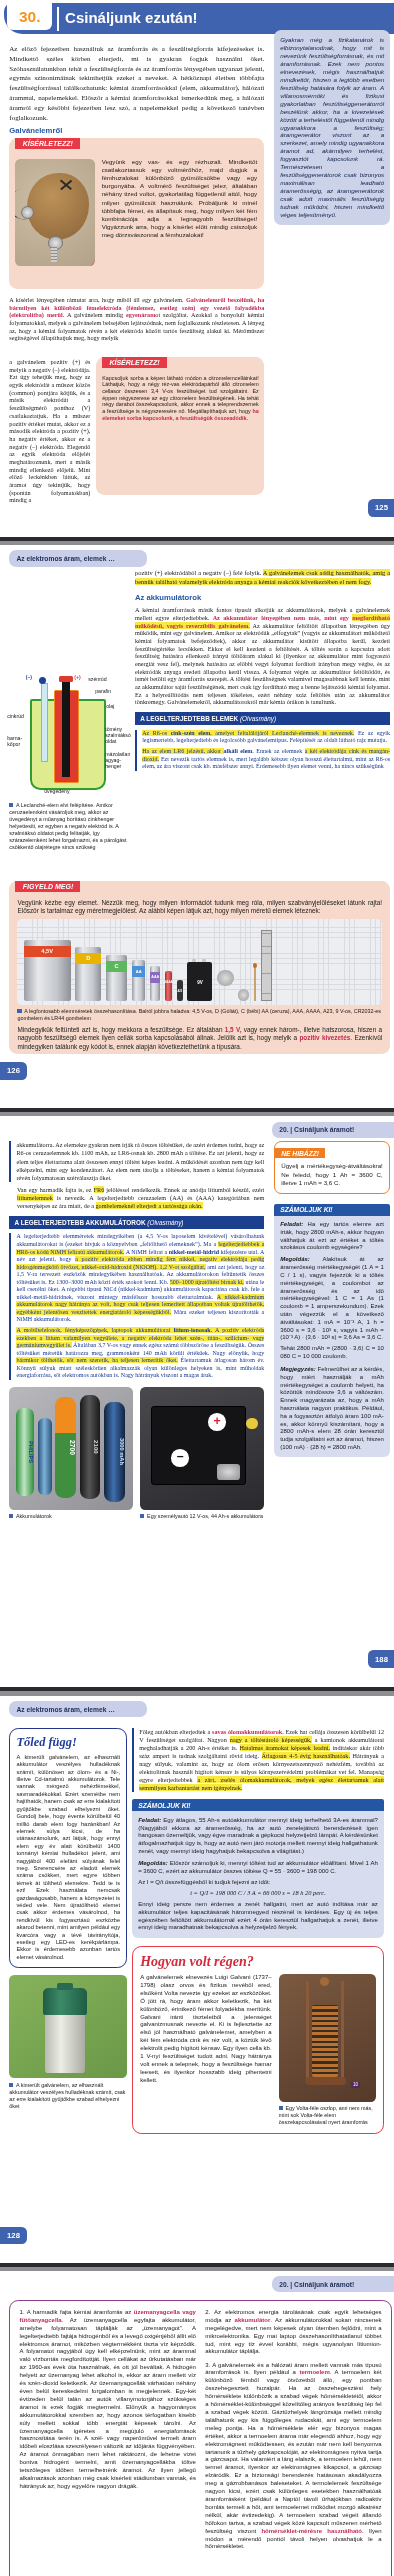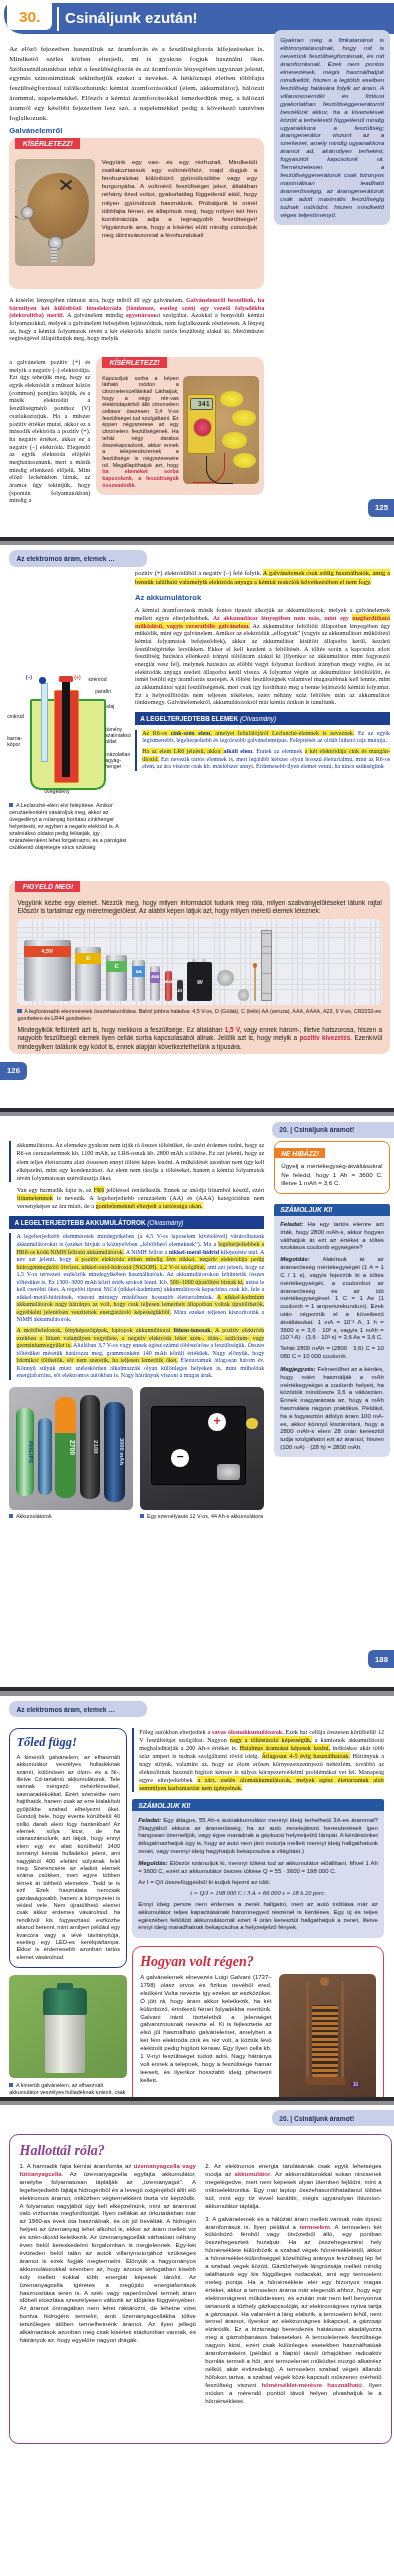--- a/index.html
+++ b/index.html
@@ -67,32 +67,20 @@
       <p style="font-size:6.2px;line-height:1.32">Vegyünk egy vas- és egy rézhuzalt. Mindkettőt csatlakoztassuk egy voltmérőhöz, majd dugjuk a fémhuzalokat különböző gyümölcsökbe vagy egy burgonyába. A voltmérő feszültséget jelez, általában néhány tized voltot, gyakorlatilag függetlenül attól, hogy milyen gyümölcsöt használunk. Próbáljunk ki minél többfajta fémet, és állapítsuk meg, hogy milyen két fém kombinációja adja a legnagyobb feszültséget! Vigyázzunk arra, hogy a kísérlet előtt mindig csiszoljuk meg dörzsvászonnal a fémhuzalokat!</p>
     </div>
   </div>
   <p class="abs serif" style="top:296px;left:9.3px;width:255px;font-size:6.2px;line-height:1.24">
     <span>A kísérlet lényegében rámutat arra, hogy miből áll egy galvánelem. </span><span class="rb">Galvánelemről beszélünk, ha bármilyen két különböző fémelektróda (fémlemez, esetleg szén) egy vezető folyadékba (elektrolitba) merül.</span><span> A galvánelem mindig </span><span class="rb">egyenáram</span><span>ot szolgáltat. Azokkal a bonyolult kémiai folyamatokkal, melyek a galvánelem belsejében lejátszódnak, nem foglalkozunk részletesen. A lényeg az, hogy a kémiai folyamatok révén a két elektróda között tartós feszültség alakul ki. Mérőműszer segítségével állapíthatjuk meg, hogy melyik</span>
   </p>
   <p class="abs serif" style="top:358px;left:9.3px;width:81px;font-size:6.2px;line-height:1.24">a galvánelem pozitív (+) és melyik a negatív (–) elektródája. Ezt úgy tehetjük meg, hogy az egyik elektródát a műszer közös (common) pontjára kötjük, és a másik elektródát a feszültségmérő ponthoz (V) csatlakoztatjuk. Ha a műszer pozitív értéket mutat, akkor ez a második elektróda a pozitív (+), ha negatív értéket, akkor ez a negatív (–) elektróda. Elegendő az egyik elektróda előjelét meghatároznunk, mert a másik mindig ellenkező előjelű. Mint előző leckénkben láttuk, az áramot úgy tekintjük, hogy (spontán folyamatokban) mindig a</p>
   <div class="abs pinkbox" style="top:357px;left:96px;width:168px;height:138px">
     <div class="explabel">KÍSÉRLETEZZ!</div>
     <div style="padding:17.5px 5.2px 4.1px 6.2px;overflow:hidden">
-      <div class="photo" style="float:right;width:76px;height:108px;margin:1px 0 2.1px 4.1px;background:radial-gradient(circle at 50% 40%,#c7a26b,#a57f4e)">
-        <div class="abs" style="top:18.5px;left:4.1px;width:27px;height:58px;background:#e8c93c;border-radius:3.1px;border:0.5px solid #a8871c">
-          <div class="lcd" style="margin:3.1px 2.1px 2.1px">341</div>
-          <div class="abs" style="top:23px;left:5.2px;width:16.5px;height:16.5px;border-radius:50%;background:radial-gradient(#e2506a,#b81d44);border:1.5px solid #caa22c"></div>
-        </div>
-        <div class="abs" style="top:15.5px;left:37px;width:23px;height:15.5px;border-radius:50%;background:radial-gradient(#f6e94a,#d9c31f)"></div>
-        <div class="abs" style="top:34px;left:49px;width:24px;height:16.5px;border-radius:50%;background:radial-gradient(#f6e94a,#d9c31f)"></div>
-        <div class="abs" style="top:56px;left:39px;width:25px;height:17.5px;border-radius:50%;background:radial-gradient(#f6e94a,#d9c31f)"></div>
-        <div class="abs" style="top:77px;left:50px;width:23px;height:15.5px;border-radius:50%;background:radial-gradient(#f6e94a,#d9c31f)"></div>
-        <div class="abs" style="top:77px;left:10.3px;width:31px;height:29px;border-right:1.5px solid #c22;border-bottom:1.5px solid #c22;border-radius:0 0 15.5px 0"></div>
-        <div class="abs" style="top:80px;left:23px;width:26px;height:27px;border-left:1.5px solid #222;border-bottom:1.5px solid #222;border-radius:0 0 0 15.5px"></div>
-      </div>
       <p style="font-size:5.4px;line-height:1.24">
         <span>Kapcsoljuk sorba a képen látható módon a citromelemcelláinkat! Láthatjuk, hogy a négy réz-vas elektródapárból álló citromelem cellasor összesen 3,4 V-os feszültséget tud szolgáltatni. Ez éppen négyszerese az egy citromelem feszültségének. Ha tehát négy darabot összekapcsolunk, akkor ennek a teleprendszernek a feszültsége is négyszeresére nő. Megállapíthatjuk azt, hogy </span><span class="rb">ha elemeket sorba kapcsolunk, a feszültségük összeadódik.</span>
       </p>
     </div>
   </div>
   <div class="pgnum" style="top:499px;left:368px;border-radius:5.2px 0 0 5.2px">
       <span>125</span>
     </div>
 </section>
 <div class="pagediv"></div>
@@ -245,21 +233,21 @@
         <p style="margin-top:5.2px"><em class="bb">Megjegyzés:</em> <span>Felmerülhet az a kérdés, hogy miért használják a mAh mértékegységet a coulomb helyett, ha közöttük mindössze 3,6 a váltószám. Ennek magyarázata az, hogy a mAh használata nagyon praktikus. Például, ha a fogyasztón átfolyó áram 100 mA-es, akkor könnyű kiszámítani, hogy a 2800 mAh-s elem 28 órán keresztül tudja szolgáltatni ezt az áramot, hiszen (100 mA) · (28 h) = 2800 mAh.</span></p>
       </div>
     </div>
   </div>
   <div class="pgnum" style="top:534px;left:368px;border-radius:5.2px 0 0 5.2px">
       <span>188</span>
     </div>
 </section>
 <div class="pagediv"></div>
 
-<section class="page" style="height:401px">
+<section class="page" style="height:567px">
   <div class="tab" style="top:5.2px;left:9.3px;width:123px">
       <span>Az elektromos áram, elemek …</span>
     </div>
   <div class="abs" style="top:32px;left:9.3px;width:118px">
     <div class="navybox">
       <div class="script" style="color:#1f3d99;font-size:12.4px">Tőled függ!</div>
       <p style="font-size:5.7px;line-height:1.3">A kimerült galvánelem, az elhasznált akkumulátor veszélyes hulladéknak számít, különösen az ólom- és a Ni-, illetve Cd-tartalmú akkumulátorok. Tele vannak mérgező nehézfémekkel, savmaradékokkal. Ezért szemétbe nem hajíthatók, hanem csak az erre kialakított gyűjtőkbe szabad elhelyezni őket. Gondolj bele, hogy évente körülbelül 40 millió darab elem fogy hazánkban! Az elemek súlya kicsi, de ha utánaszámolunk, azt látjuk, hogy ennyi elem egy év alatt körülbelül 1400 tonnányi kémiai hulladékot jelent, ami nagyjából 400 elefánt súlyának felel meg. Szerencsére az eladott elemek száma csökken, mert egyre többen térnek át tölthető elemekre. Tedd te is ezt! Ezek használata nemcsak gazdaságosabb, hanem a környezetet is véded vele. Nem újratölthető elemet csak akkor érdemes vásárolnod, ha rendkívül kis fogyasztású eszközbe akarod betenni, mint amilyen például egy kvarcóra vagy a tévé távirányítója, esetleg egy LED-es kerékpárlámpa. Ekkor is érdemesebb azonban tartós elemet vásárolnod.</p>
     </div>
     <div class="photo" style="margin-top:6.2px;height:103px;background:linear-gradient(145deg,#86b25a,#6a9847)">
       <div class="abs" style="top:36px;left:36px;width:40px;height:62px;background:linear-gradient(90deg,#b9bab2,#eceee6 40%,#a9aaa2);border-radius:3.1px"></div>
@@ -304,21 +292,20 @@
       <span>128</span>
     </div>
 </section>
 <div class="pagediv"></div>
 
 <section class="page" style="height:567px">
   <div class="tab" style="top:5.2px;left:272px;width:118px">
       <span>20. | Csináljunk áramot!</span>
     </div>
   <div class="purplebox" style="top:29px;left:9.3px;width:362px;height:292px;overflow:hidden">
-    <div class="script" style="color:#8e4090">Hallottál róla?</div>
     <div style="display:flex;gap:9.3px">
       <div style="flex:1">
         <p style="font-size:6px;line-height:1.32">
           <span>1. A harmadik fajta kémiai áramforrás az </span><span class="rb">üzemanyagcella vagy fűtőanyagcella</span><span>. Az üzemanyagcella egyfajta akkumulátor, amelybe folyamatosan táplálják az „üzemanyagot”. A legelterjedtebb fajtája hidrogénből és a levegő oxigénjéből állít elő elektromos áramot, miközben végtermékként tiszta víz képződik. A folyamatot nagyjából úgy kell elképzelnünk, mint az árammal való vízbontás megfordítottját. Ilyen cellákat az űrkutatásban már az 1960-as évek óta használnak, és ott jól beváltak. A hidrogén helyett az üzemanyag lehet alkohol is, ekkor az áram mellett víz és szén-dioxid keletkezik. Az üzemanyagcellák várhatóan néhány éven belül kereskedelmi forgalomban is megjelennek. Egy-két évtizeden belül talán az autók villanymotorjához szükséges áramot is ezek fogják megtermelni. Előnyük a hagyományos akkumulátorokkal szemben az, hogy azonos térfogatban kisebb súly mellett sokkal több energiát képesek tárolni. Az üzemanyagcella ígéretes a megújuló energiaforrások hasznosítása terén is. A szél- vagy naperőművel termelt áram időbeli eloszlása szeszélyesen változik az időjárás függvényében. Az áramot önmagában nem lehet raktározni, de lehetne vizet bontva hidrogént termelni, amit üzemanyagcellákba töltve tetszőleges időben termelhetnénk áramot. Az ilyen jellegű alkalmazások azonban még csak kísérleti stádiumban vannak, és hátrányuk az, hogy egyelőre nagyon drágák.</span>
         </p>
       </div>
       <div style="flex:1">
         <p style="font-size:6px;line-height:1.32">
           <span>2. Az elektromos energia tárolásának csak egyik lehetséges módja az </span><span class="rb">akkumulátor</span><span>. Az akkumulátorokkal sokan nincsenek megelégedve, mert nem képesek olyan ütemben fejlődni, mint a mikroelektronika. Egy mai laptop összehasonlíthatatlanul többet tud, mint egy tíz évvel korábbi, mégis ugyanolyan lítiumion-akkumulátor táplálja.</span>
         </p>

